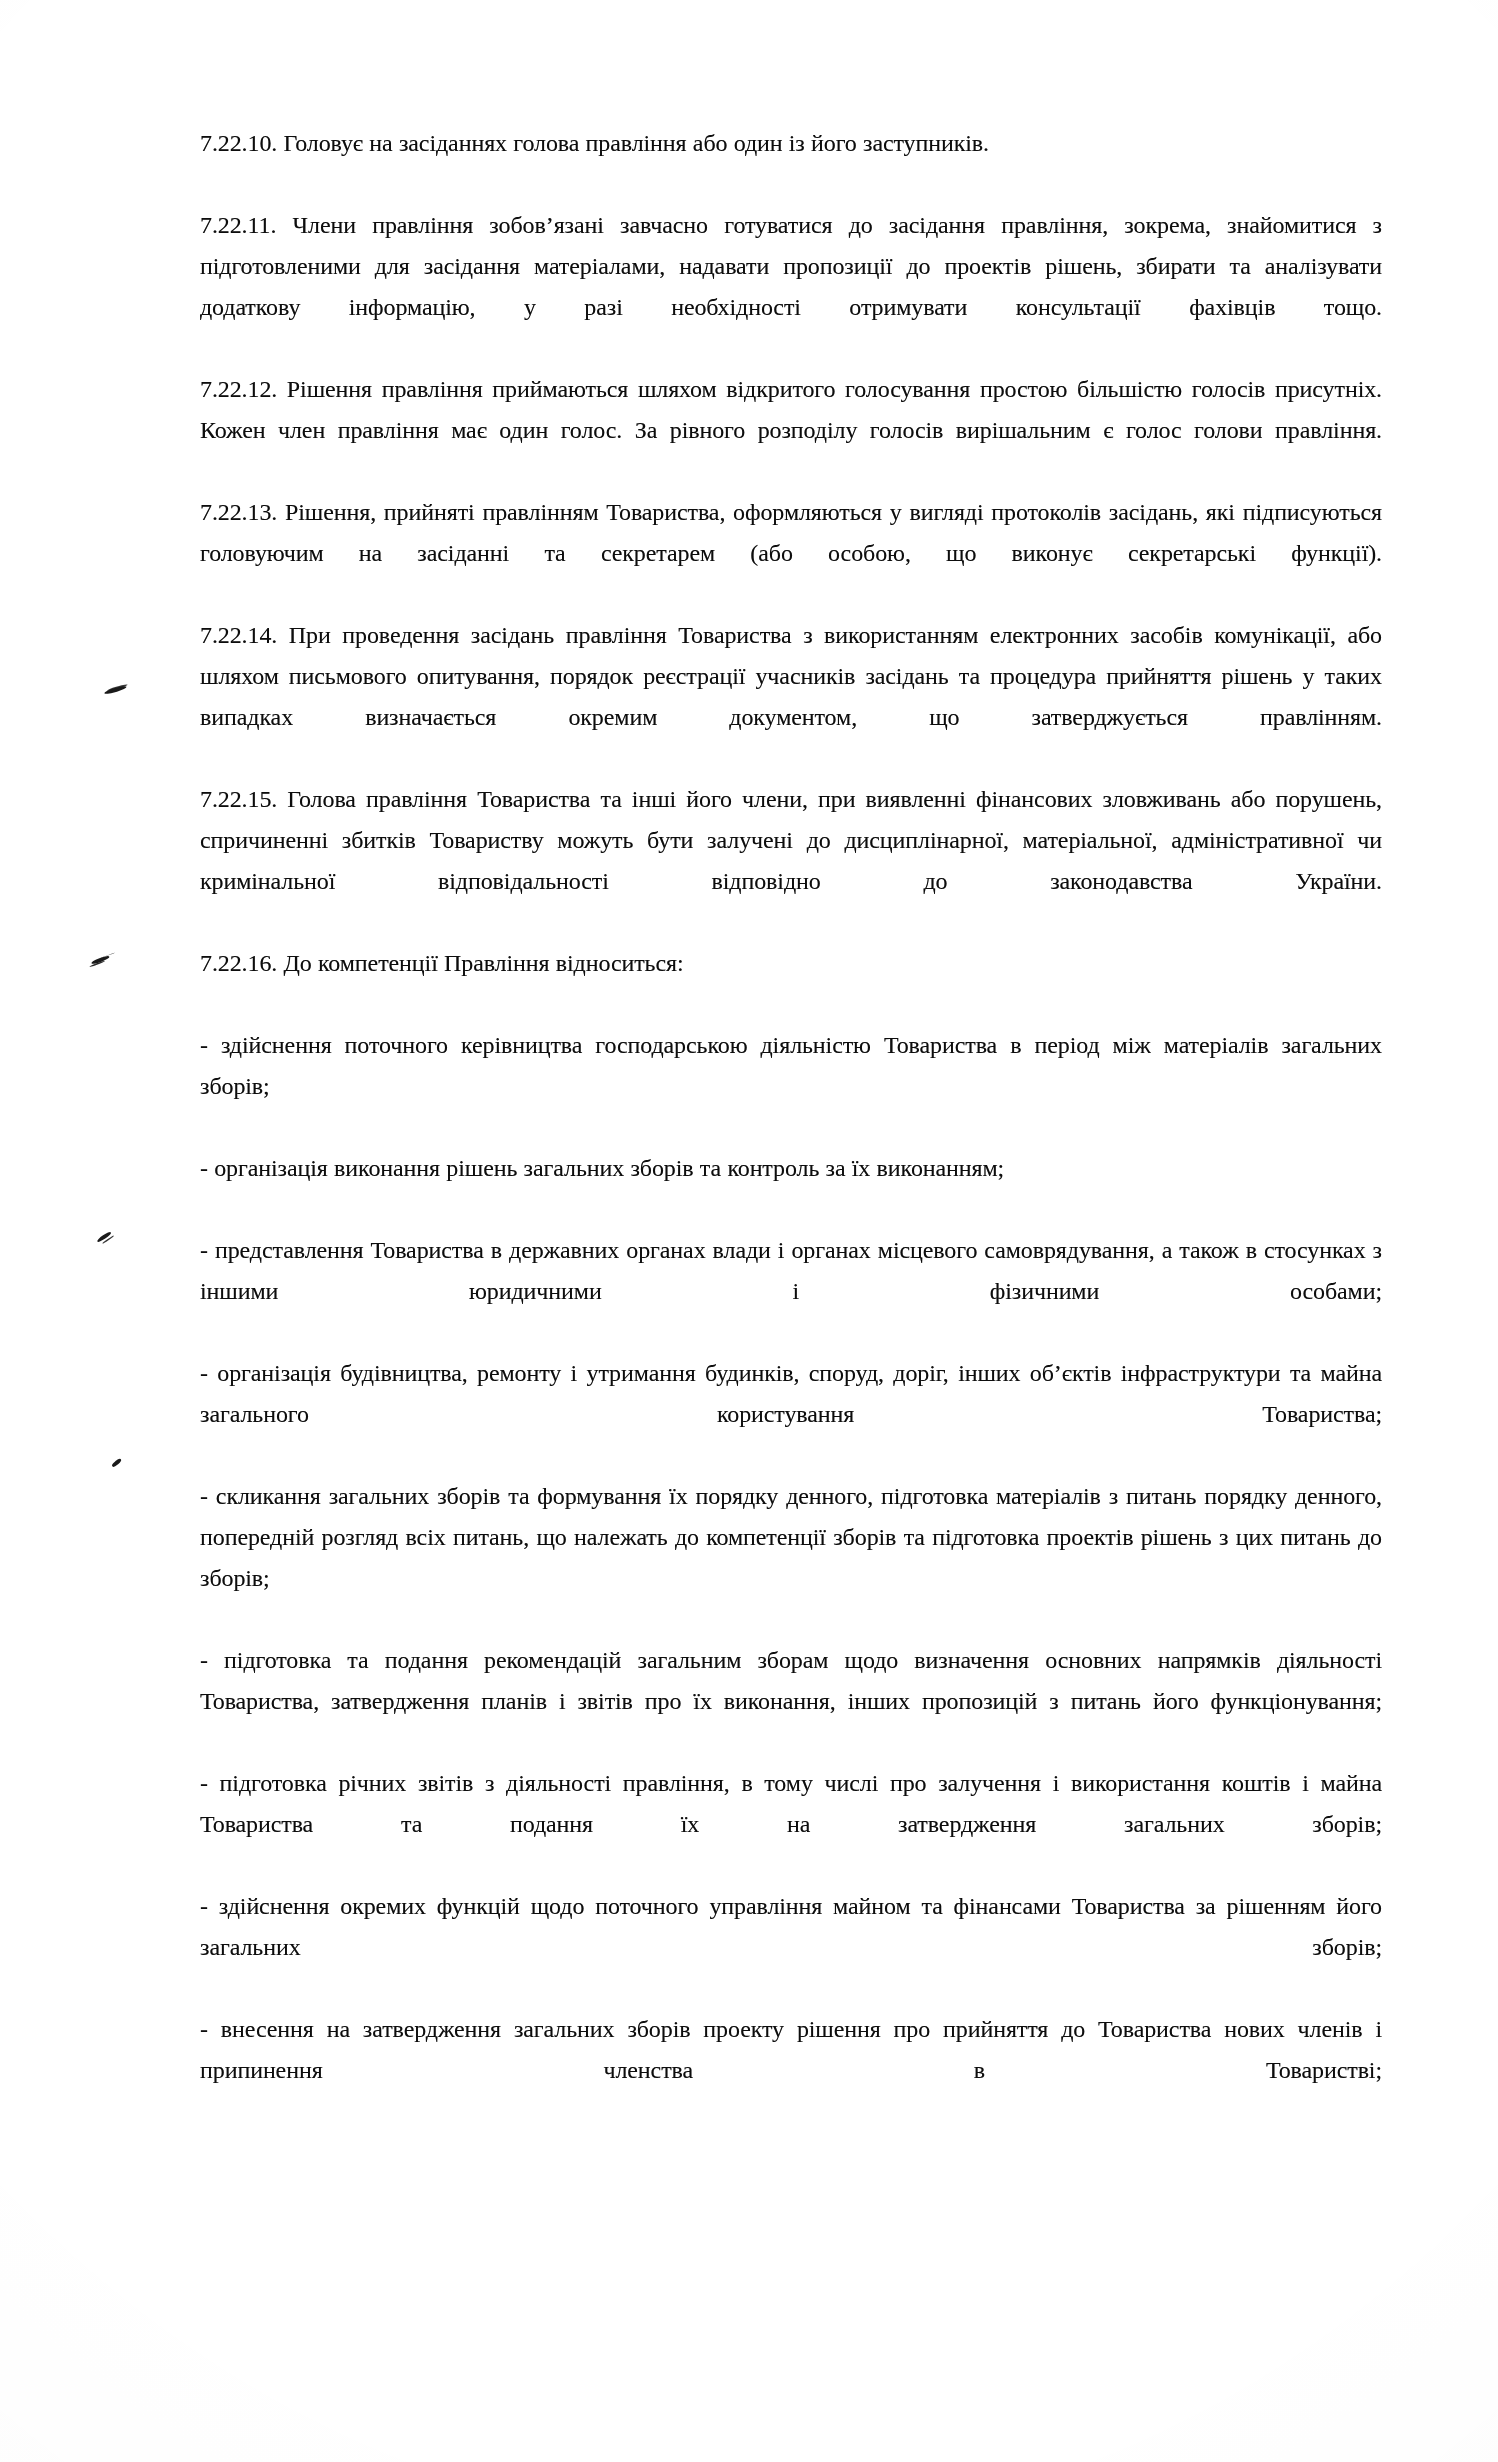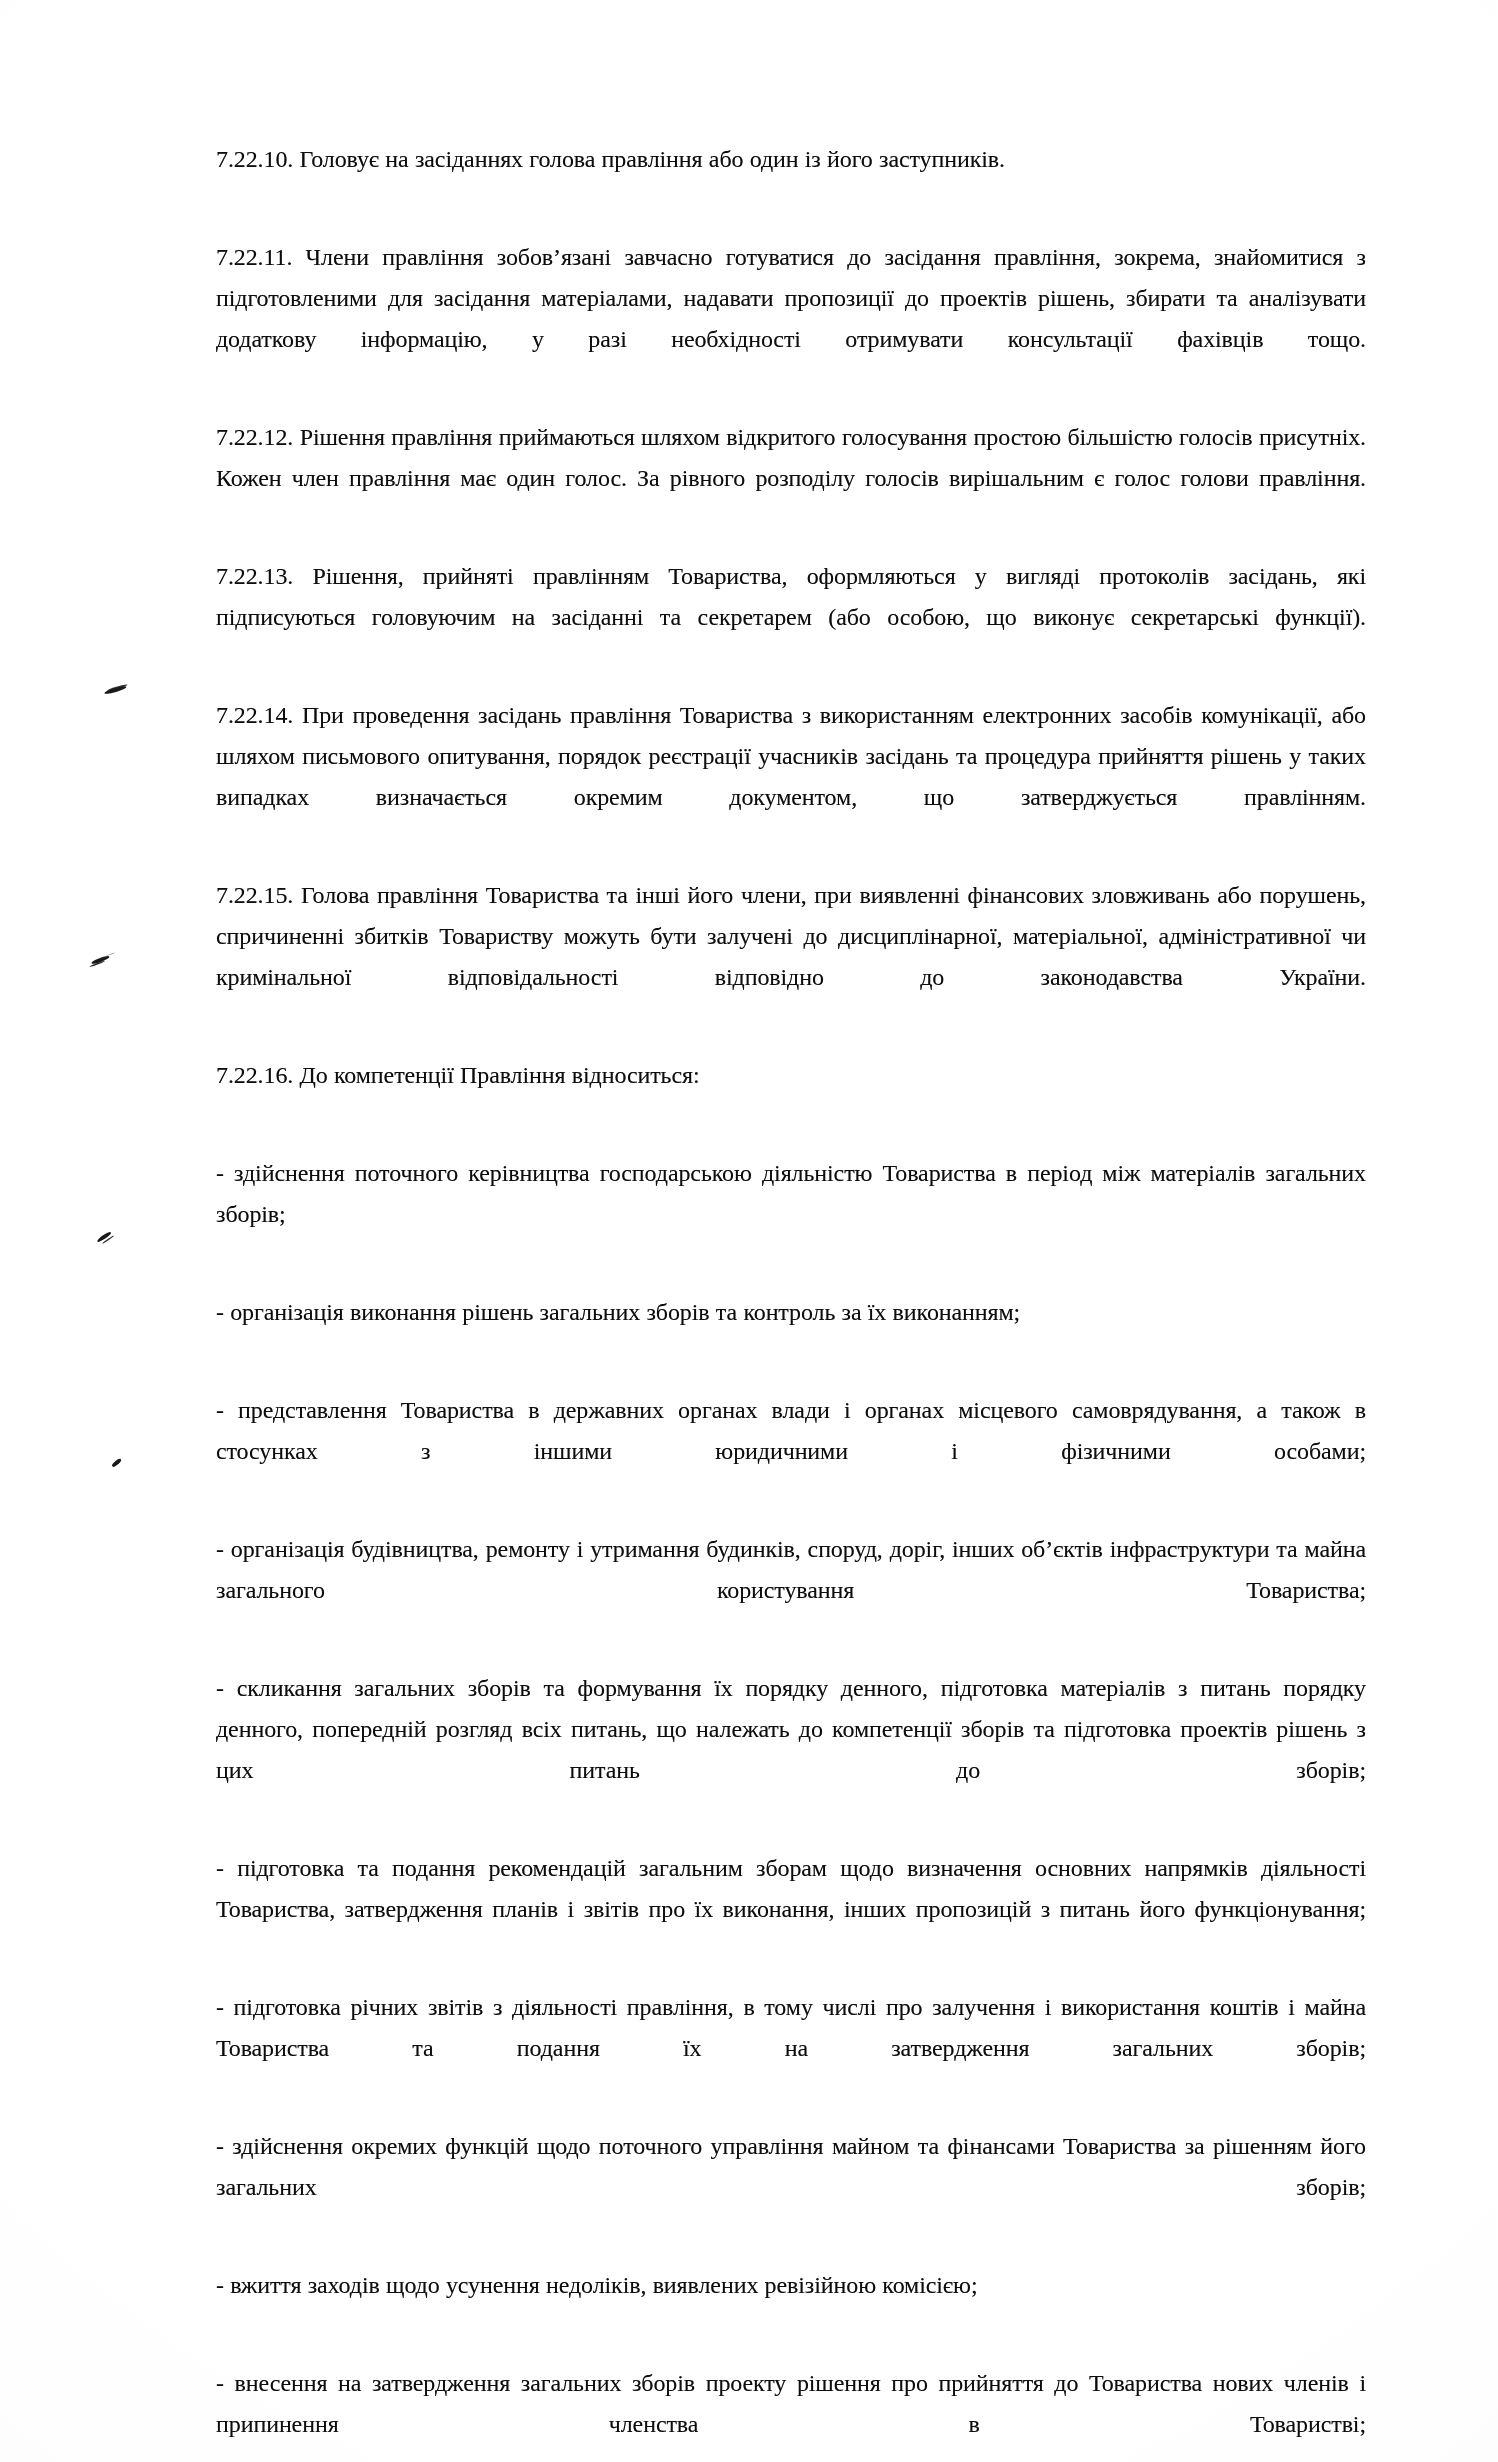--- a/index.html
+++ b/index.html
@@ -29,21 +29,21 @@
   }
 
   .text-block {
     position: absolute;
     left: 200px;
     top: 123px;
     width: 1182px;
   }
 
   p.para {
-    margin: 16px;
+    margin: 0;
     padding: 0;
     font-size: 24px;
     line-height: 41px;
     text-align: justify;
     text-justify: inter-word;
     letter-spacing: -0.1px;
     word-spacing: 0.4px;
     color: #0d0d0d;
     text-rendering: optimizeLegibility;
   }
@@ -129,21 +129,20 @@
     <p class="para nojust">7.22.16. До компетенції Правління відноситься:</p>
 
     <p class="para">- здійснення поточного керівництва господарською діяльністю Товариства в період між матеріалів загальних зборів;</p>
     <p class="para nojust">- організація виконання рішень загальних зборів та контроль за їх виконанням;</p>
     <p class="para">- представлення Товариства в державних органах влади і органах місцевого самоврядування, а також в стосунках з іншими юридичними і фізичними особами;</p>
     <p class="para">- організація будівництва, ремонту і утримання будинків, споруд, доріг, інших об’єктів інфраструктури та майна загального користування Товариства;</p>
     <p class="para">- скликання загальних зборів та формування їх порядку денного, підготовка матеріалів з питань порядку денного, попередній розгляд всіх питань, що належать до компетенції зборів та підготовка проектів рішень з цих питань до зборів;</p>
     <p class="para">- підготовка та подання рекомендацій загальним зборам щодо визначення основних напрямків діяльності Товариства, затвердження планів і звітів про їх виконання, інших пропозицій з питань його функціонування;</p>
     <p class="para">- підготовка річних звітів з діяльності правління, в тому числі про залучення і використання коштів і майна Товариства та подання їх на затвердження загальних зборів;</p>
     <p class="para">- здійснення окремих функцій щодо поточного управління майном та фінансами Товариства за рішенням його загальних зборів;</p>
-    <p class="para nojust">- вжиття заходів щодо усунення недоліків, виявлених ревізійною комісією;</p>
     <p class="para">- внесення на затвердження загальних зборів проекту рішення про прийняття до Товариства нових членів і припинення членства в Товаристві;</p>
 
   </div>
 
   <span class="margin-mark mark-a"></span>
   <span class="margin-mark mark-b"></span>
   <span class="margin-mark mark-c"></span>
   <span class="margin-mark mark-d"></span>
 
 </div>

